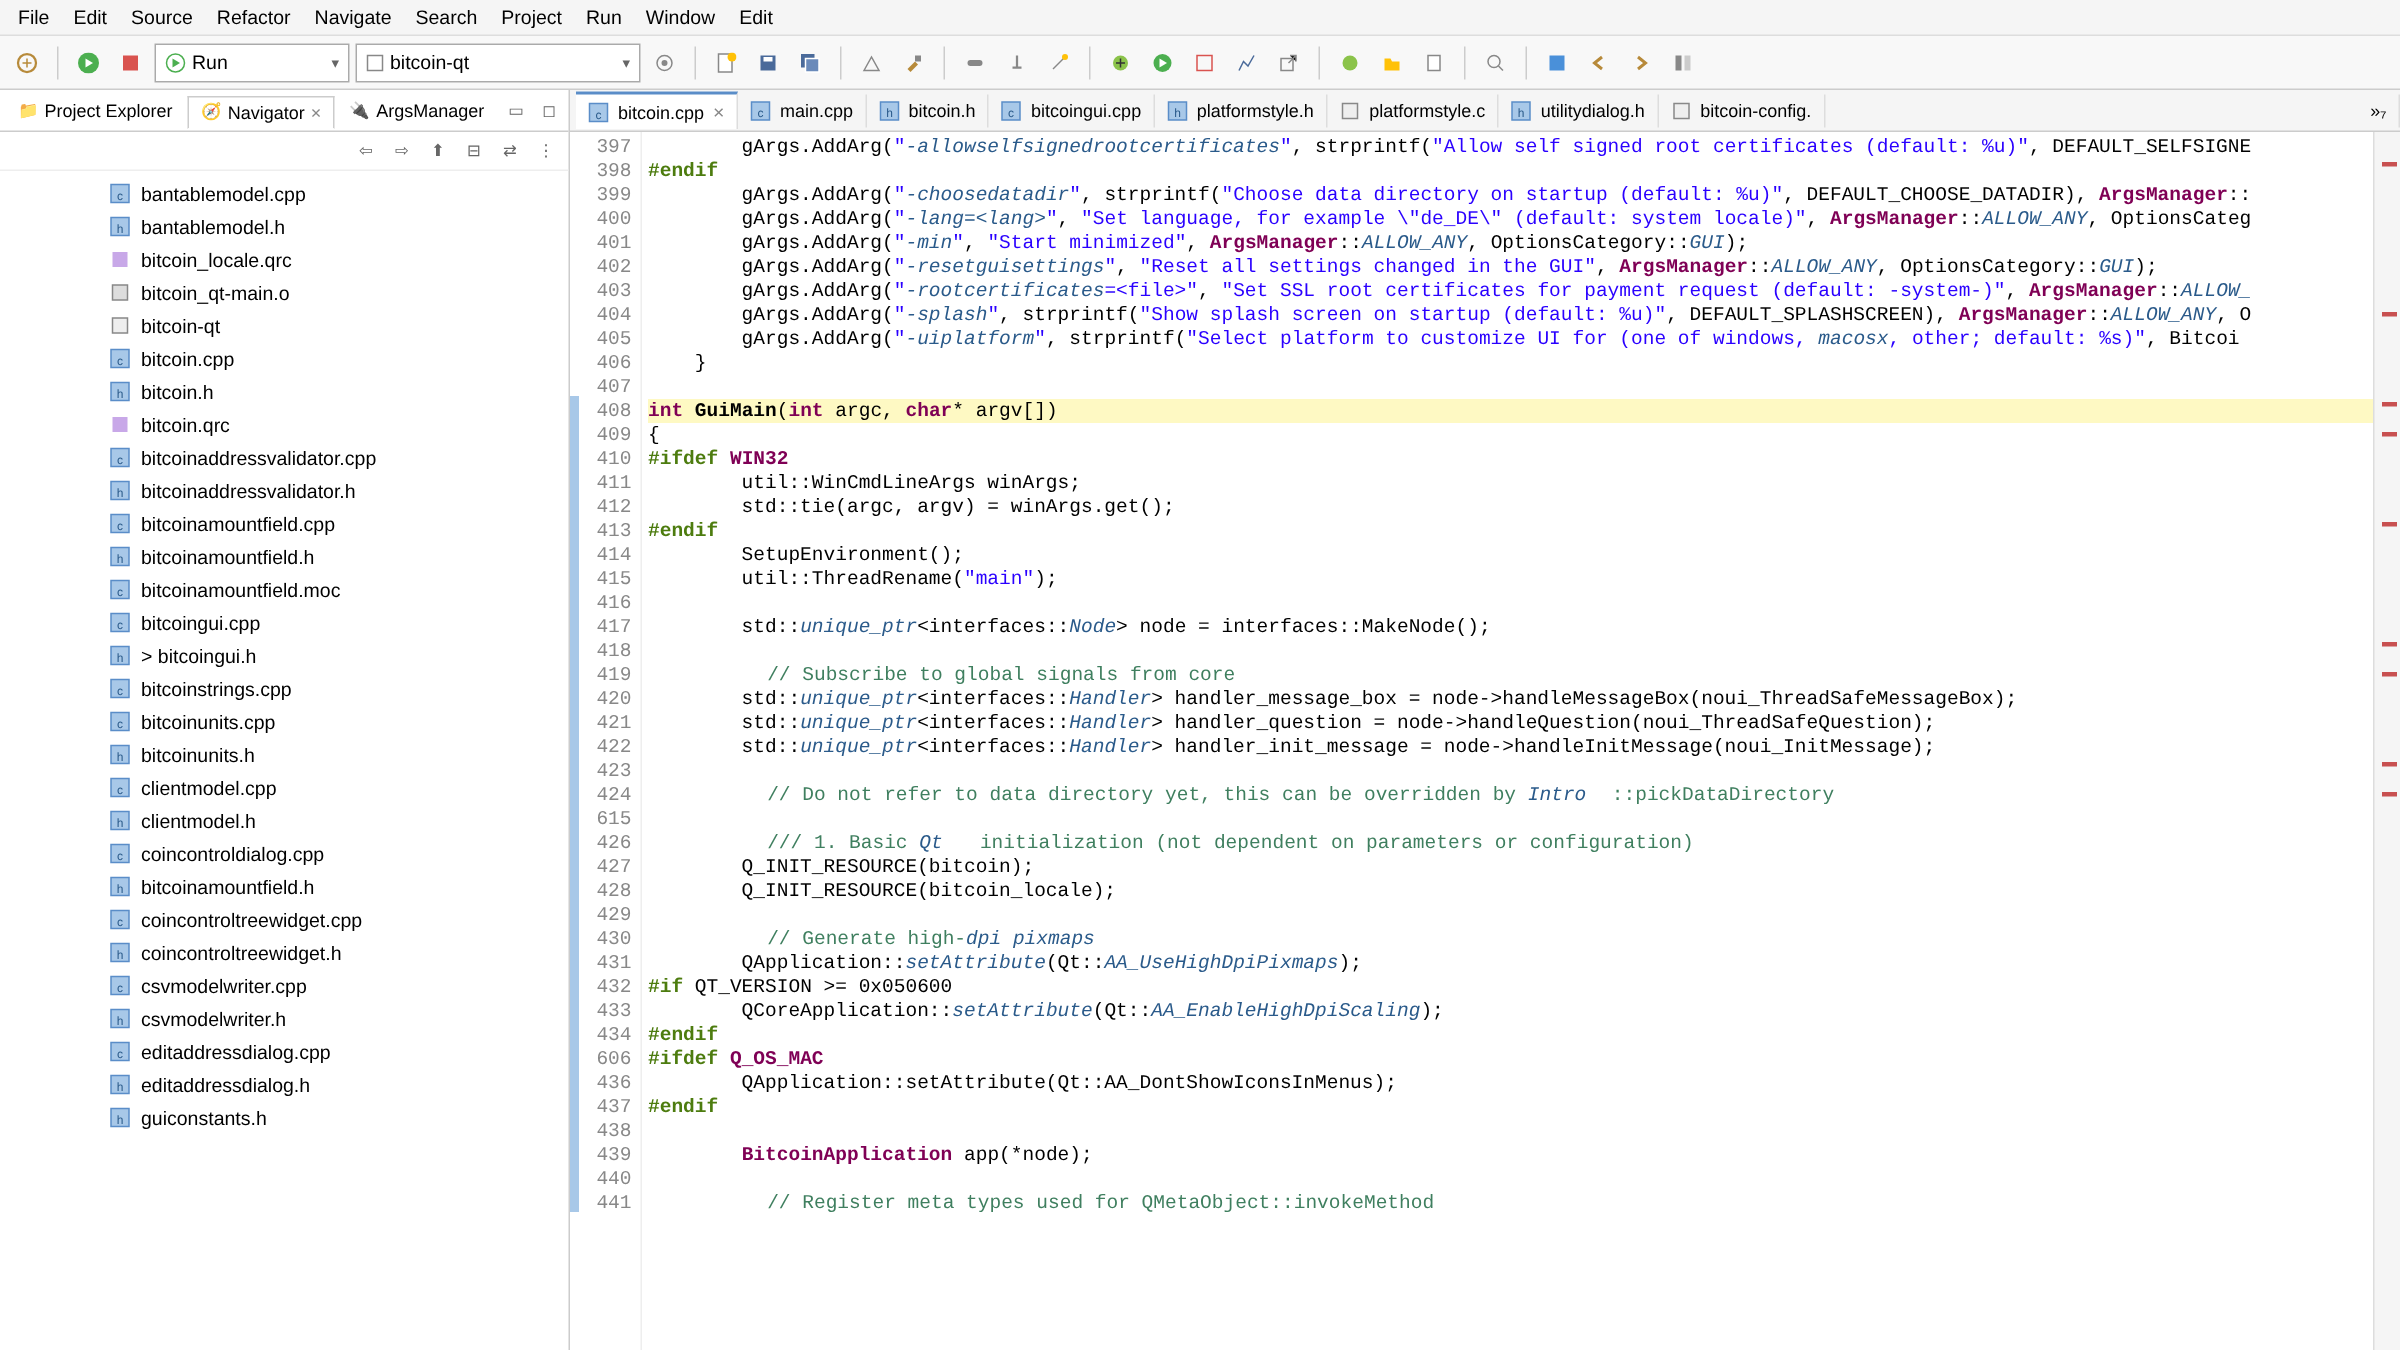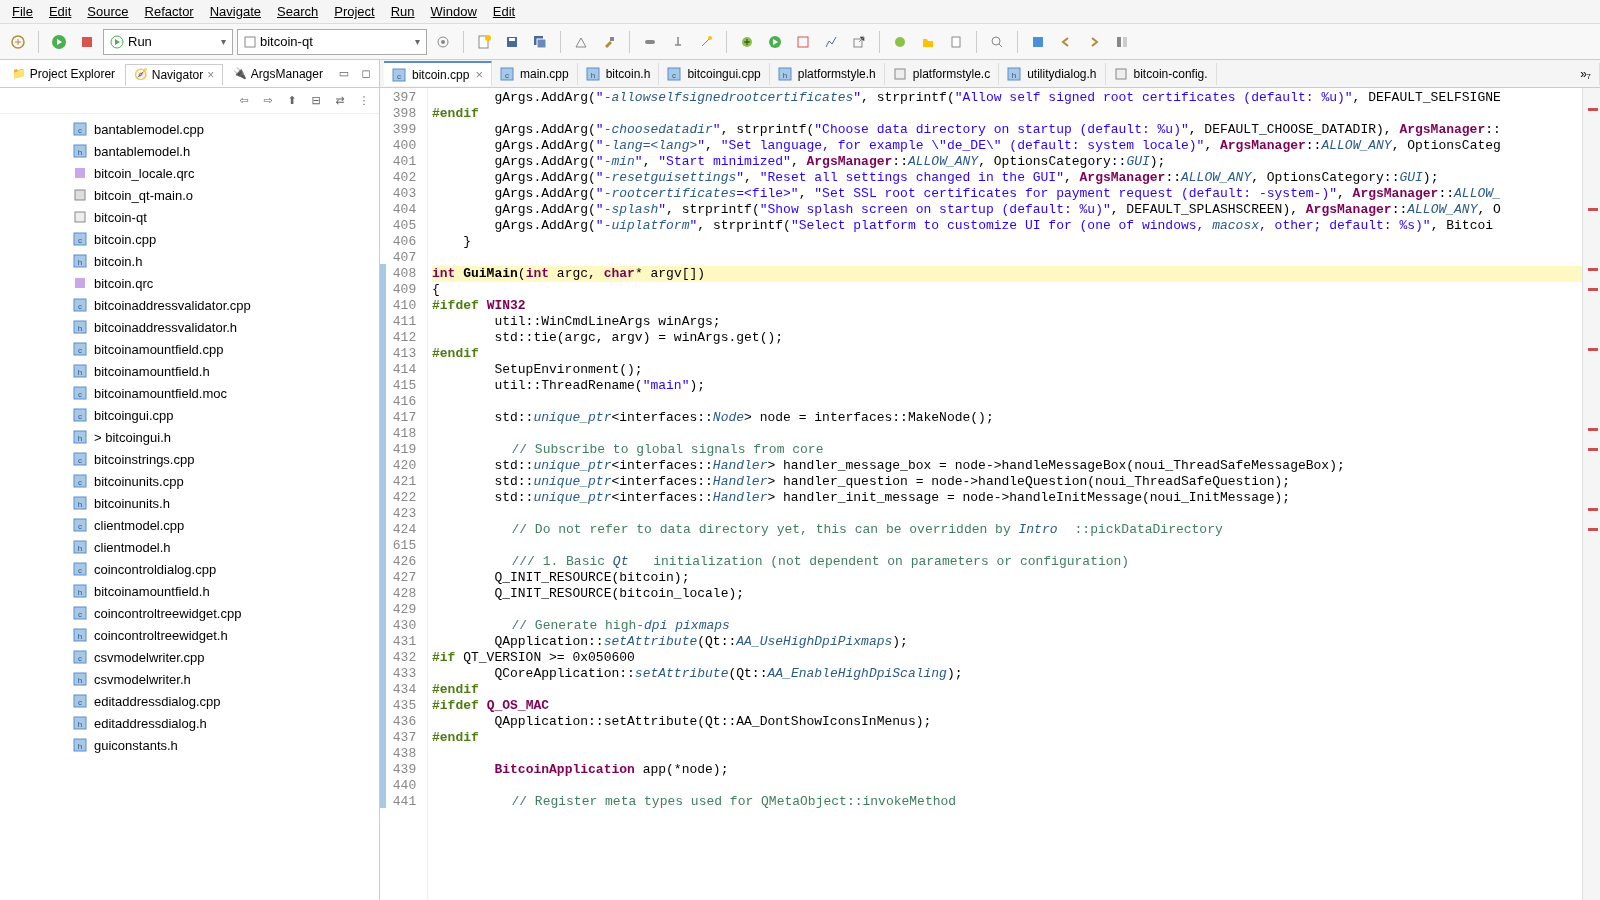--- a/index.html
+++ b/index.html
@@ -1,18 +1,18 @@
 <!DOCTYPE html>
 <html><head>
 <meta charset="utf-8">
 <style>
 * { box-sizing: border-box; margin: 0; padding: 0; }
 body { font-family: "Segoe UI", Arial, sans-serif; font-size: 13px; background: #fff; overflow: hidden; }
 .menubar { display: flex; background: #f5f5f5; border-bottom: 1px solid #ddd; padding: 2px 4px; height: 24px; align-items: center; }
-.menubar .menu-item { padding: 2px 8px; cursor: default; text-decoration: underline; }
+.menubar .menu-item { padding: 2px 8px; cursor: default; }
 .toolbar { display: flex; align-items: center; background: #f8f8f8; border-bottom: 1px solid #ccc; padding: 4px 6px; height: 36px; gap: 4px; }
 .tb-btn { width: 24px; height: 24px; display: inline-flex; align-items: center; justify-content: center; border: 1px solid transparent; cursor: pointer; border-radius: 2px; }
 .tb-sep { width: 1px; height: 22px; background: #ccc; margin: 0 4px; }
 .tb-select { height: 26px; border: 1px solid #aaa; background: #fff; padding: 2px 6px; display: inline-flex; align-items: center; gap: 4px; min-width: 130px; }
 .tb-select.wide { min-width: 190px; }
 .chev { font-size: 10px; color: #666; margin-left: auto; }
 .main-split { display: flex; height: calc(100vh - 60px); }
 .sidebar { width: 380px; border-right: 1px solid #ccc; display: flex; flex-direction: column; background: #fff; }
 .side-tabs { display: flex; align-items: center; border-bottom: 1px solid #ccc; height: 28px; padding: 0 4px; gap: 2px; }
 .side-tab { padding: 3px 8px; font-size: 12px; cursor: pointer; display: inline-flex; align-items: center; gap: 4px; }
@@ -23,21 +23,21 @@
 .file-tree { flex: 1; overflow-y: auto; padding: 4px 0; }
 .file-item { display: flex; align-items: center; padding: 2px 6px 2px 72px; height: 22px; gap: 6px; cursor: pointer; }
 .file-icon { width: 16px; height: 16px; display: inline-flex; align-items: center; justify-content: center; }
 .editor-area { flex: 1; display: flex; flex-direction: column; overflow: hidden; }
 .editor-tabs { display: flex; align-items: center; border-bottom: 1px solid #ccc; height: 28px; padding-left: 4px; background: #f5f5f5; overflow: hidden; }
 .editor-tab { padding: 4px 8px; font-size: 12px; display: inline-flex; align-items: center; gap: 6px; border-right: 1px solid #ddd; cursor: pointer; white-space: nowrap; }
 .editor-tab.active { background: #fff; border-top: 2px solid #5a8dc8; }
 .editor-tab .tab-close { color: #888; font-size: 13px; }
 .tab-icon { width: 14px; height: 14px; display: inline-flex; align-items: center; justify-content: center; }
 .code-area { flex: 1; display: flex; overflow: hidden; position: relative; }
-.gutter { width: 42px; background: #fff; text-align: center; padding: 2px 6px 2px 2px; font-family: Consolas, "Courier New", monospace; font-size: 13px; color: #888; border-right: 1px solid #eee; overflow: hidden; user-select: none; }
+.gutter { width: 42px; background: #fff; text-align: right; padding: 2px 6px 2px 2px; font-family: Consolas, "Courier New", monospace; font-size: 13px; color: #888; border-right: 1px solid #eee; overflow: hidden; user-select: none; }
 .gutter-line { height: 16px; line-height: 16px; }
 .change-marker { width: 6px; background: #fff; overflow: hidden; }
 .change-line { height: 16px; }
 .change-line.m { background: #a8c8e8; }
 .code-text { flex: 1; font-family: Consolas, "Courier New", monospace; font-size: 13px; line-height: 16px; padding: 2px 0 2px 4px; overflow: hidden; white-space: pre; }
 .code-line { height: 16px; }
 .hl-line { background: #fef9c3; }
 .kw { color: #7f0055; font-weight: bold; }
 .str { color: #2a00ff; }
 .strg { color: #2a5a8a; font-style: italic; }
@@ -676,21 +676,21 @@
           <div class="gutter-line">615</div>
           <div class="gutter-line">426</div>
           <div class="gutter-line">427</div>
           <div class="gutter-line">428</div>
           <div class="gutter-line">429</div>
           <div class="gutter-line">430</div>
           <div class="gutter-line">431</div>
           <div class="gutter-line">432</div>
           <div class="gutter-line">433</div>
           <div class="gutter-line">434</div>
-          <div class="gutter-line">435</div>
+          <div class="gutter-line">606</div>
           <div class="gutter-line">436</div>
           <div class="gutter-line">437</div>
           <div class="gutter-line">438</div>
           <div class="gutter-line">439</div>
           <div class="gutter-line">440</div>
           <div class="gutter-line">441</div>
         </div>
       <div class="code-text" id="code-text"><div class="code-line">        gArgs.AddArg(<span class="str">"</span><span class="strg">-allowselfsignedrootcertificates</span><span class="str">"</span>, strprintf(<span class="str">"Allow self signed root certificates (default: %u)"</span>, DEFAULT_SELFSIGNE</div><div class="code-line"><span class="macro">#endif</span></div><div class="code-line">        gArgs.AddArg(<span class="str">"</span><span class="strg">-choosedatadir</span><span class="str">"</span>, strprintf(<span class="str">"Choose data directory on startup (default: %u)"</span>, DEFAULT_CHOOSE_DATADIR), <span class="kw">ArgsManager</span>::</div><div class="code-line">        gArgs.AddArg(<span class="str">"</span><span class="strg">-lang=&lt;lang&gt;</span><span class="str">"</span>, <span class="str">"Set language, for example \"de_DE\" (default: system locale)"</span>, <span class="kw">ArgsManager</span>::<span class="strg">ALLOW_ANY</span>, OptionsCateg</div><div class="code-line">        gArgs.AddArg(<span class="str">"</span><span class="strg">-min</span><span class="str">"</span>, <span class="str">"Start minimized"</span>, <span class="kw">ArgsManager</span>::<span class="strg">ALLOW_ANY</span>, OptionsCategory::<span class="strg">GUI</span>);</div><div class="code-line">        gArgs.AddArg(<span class="str">"</span><span class="strg">-resetguisettings</span><span class="str">"</span>, <span class="str">"Reset all settings changed in the GUI"</span>, <span class="kw">ArgsManager</span>::<span class="strg">ALLOW_ANY</span>, OptionsCategory::<span class="strg">GUI</span>);</div><div class="code-line">        gArgs.AddArg(<span class="str">"</span><span class="strg">-rootcertificates</span><span class="str">=&lt;file&gt;"</span>, <span class="str">"Set SSL root certificates for payment request (default: -system-)"</span>, <span class="kw">ArgsManager</span>::<span class="strg">ALLOW_</span></div><div class="code-line">        gArgs.AddArg(<span class="str">"</span><span class="strg">-splash</span><span class="str">"</span>, strprintf(<span class="str">"Show splash screen on startup (default: %u)"</span>, DEFAULT_SPLASHSCREEN), <span class="kw">ArgsManager</span>::<span class="strg">ALLOW_ANY</span>, O</div><div class="code-line">        gArgs.AddArg(<span class="str">"</span><span class="strg">-uiplatform</span><span class="str">"</span>, strprintf(<span class="str">"Select platform to customize UI for (one of windows, </span><span class="strg">macosx</span><span class="str">, other; default: %s)"</span>, Bitcoi</div><div class="code-line">    }</div><div class="code-line"></div><div class="code-line hl-line"><span class="kw">int</span> <span class="fn">GuiMain</span>(<span class="kw">int</span> argc, <span class="kw">char</span>* argv[])</div><div class="code-line">{</div><div class="code-line"><span class="macro">#ifdef</span> <span class="kw">WIN32</span></div><div class="code-line">        util::WinCmdLineArgs winArgs;</div><div class="code-line">        std::tie(argc, argv) = winArgs.get();</div><div class="code-line"><span class="macro">#endif</span></div><div class="code-line">        SetupEnvironment();</div><div class="code-line">        util::ThreadRename(<span class="str">"main"</span>);</div><div class="code-line"></div><div class="code-line">        std::<span class="strg">unique_ptr</span>&lt;interfaces::<span class="strg">Node</span>&gt; node = interfaces::MakeNode();</div><div class="code-line"></div><div class="code-line">        <span class="comment">// Subscribe to global signals from core</span></div><div class="code-line">        std::<span class="strg">unique_ptr</span>&lt;interfaces::<span class="strg">Handler</span>&gt; handler_message_box = node-&gt;handleMessageBox(noui_ThreadSafeMessageBox);</div><div class="code-line">        std::<span class="strg">unique_ptr</span>&lt;interfaces::<span class="strg">Handler</span>&gt; handler_question = node-&gt;handleQuestion(noui_ThreadSafeQuestion);</div><div class="code-line">        std::<span class="strg">unique_ptr</span>&lt;interfaces::<span class="strg">Handler</span>&gt; handler_init_message = node-&gt;handleInitMessage(noui_InitMessage);</div><div class="code-line"></div><div class="code-line">        <span class="comment">// Do not refer to data directory yet, this can be overridden by </span><span class="strg">Intro</span><span class="comment">::pickDataDirectory</span></div><div class="code-line"></div><div class="code-line">        <span class="comment">/// 1. Basic </span><span class="strg">Qt</span><span class="comment"> initialization (not dependent on parameters or configuration)</span></div><div class="code-line">        Q_INIT_RESOURCE(bitcoin);</div><div class="code-line">        Q_INIT_RESOURCE(bitcoin_locale);</div><div class="code-line"></div><div class="code-line">        <span class="comment">// Generate high-</span><span class="strg">dpi pixmaps</span></div><div class="code-line">        QApplication::<span class="strg">setAttribute</span>(Qt::<span class="strg">AA_UseHighDpiPixmaps</span>);</div><div class="code-line"><span class="macro">#if</span> QT_VERSION &gt;= 0x050600</div><div class="code-line">        QCoreApplication::<span class="strg">setAttribute</span>(Qt::<span class="strg">AA_EnableHighDpiScaling</span>);</div><div class="code-line"><span class="macro">#endif</span></div><div class="code-line"><span class="macro">#ifdef</span> <span class="kw">Q_OS_MAC</span></div><div class="code-line">        QApplication::setAttribute(Qt::AA_DontShowIconsInMenus);</div><div class="code-line"><span class="macro">#endif</span></div><div class="code-line"></div><div class="code-line">        <span class="kw">BitcoinApplication</span> app(*node);</div><div class="code-line"></div><div class="code-line">        <span class="comment">// Register meta types used for QMetaObject::invokeMethod</span></div></div>
       <div class="right-strip">
         <div class="rs-mark" style="top:20px"></div>

